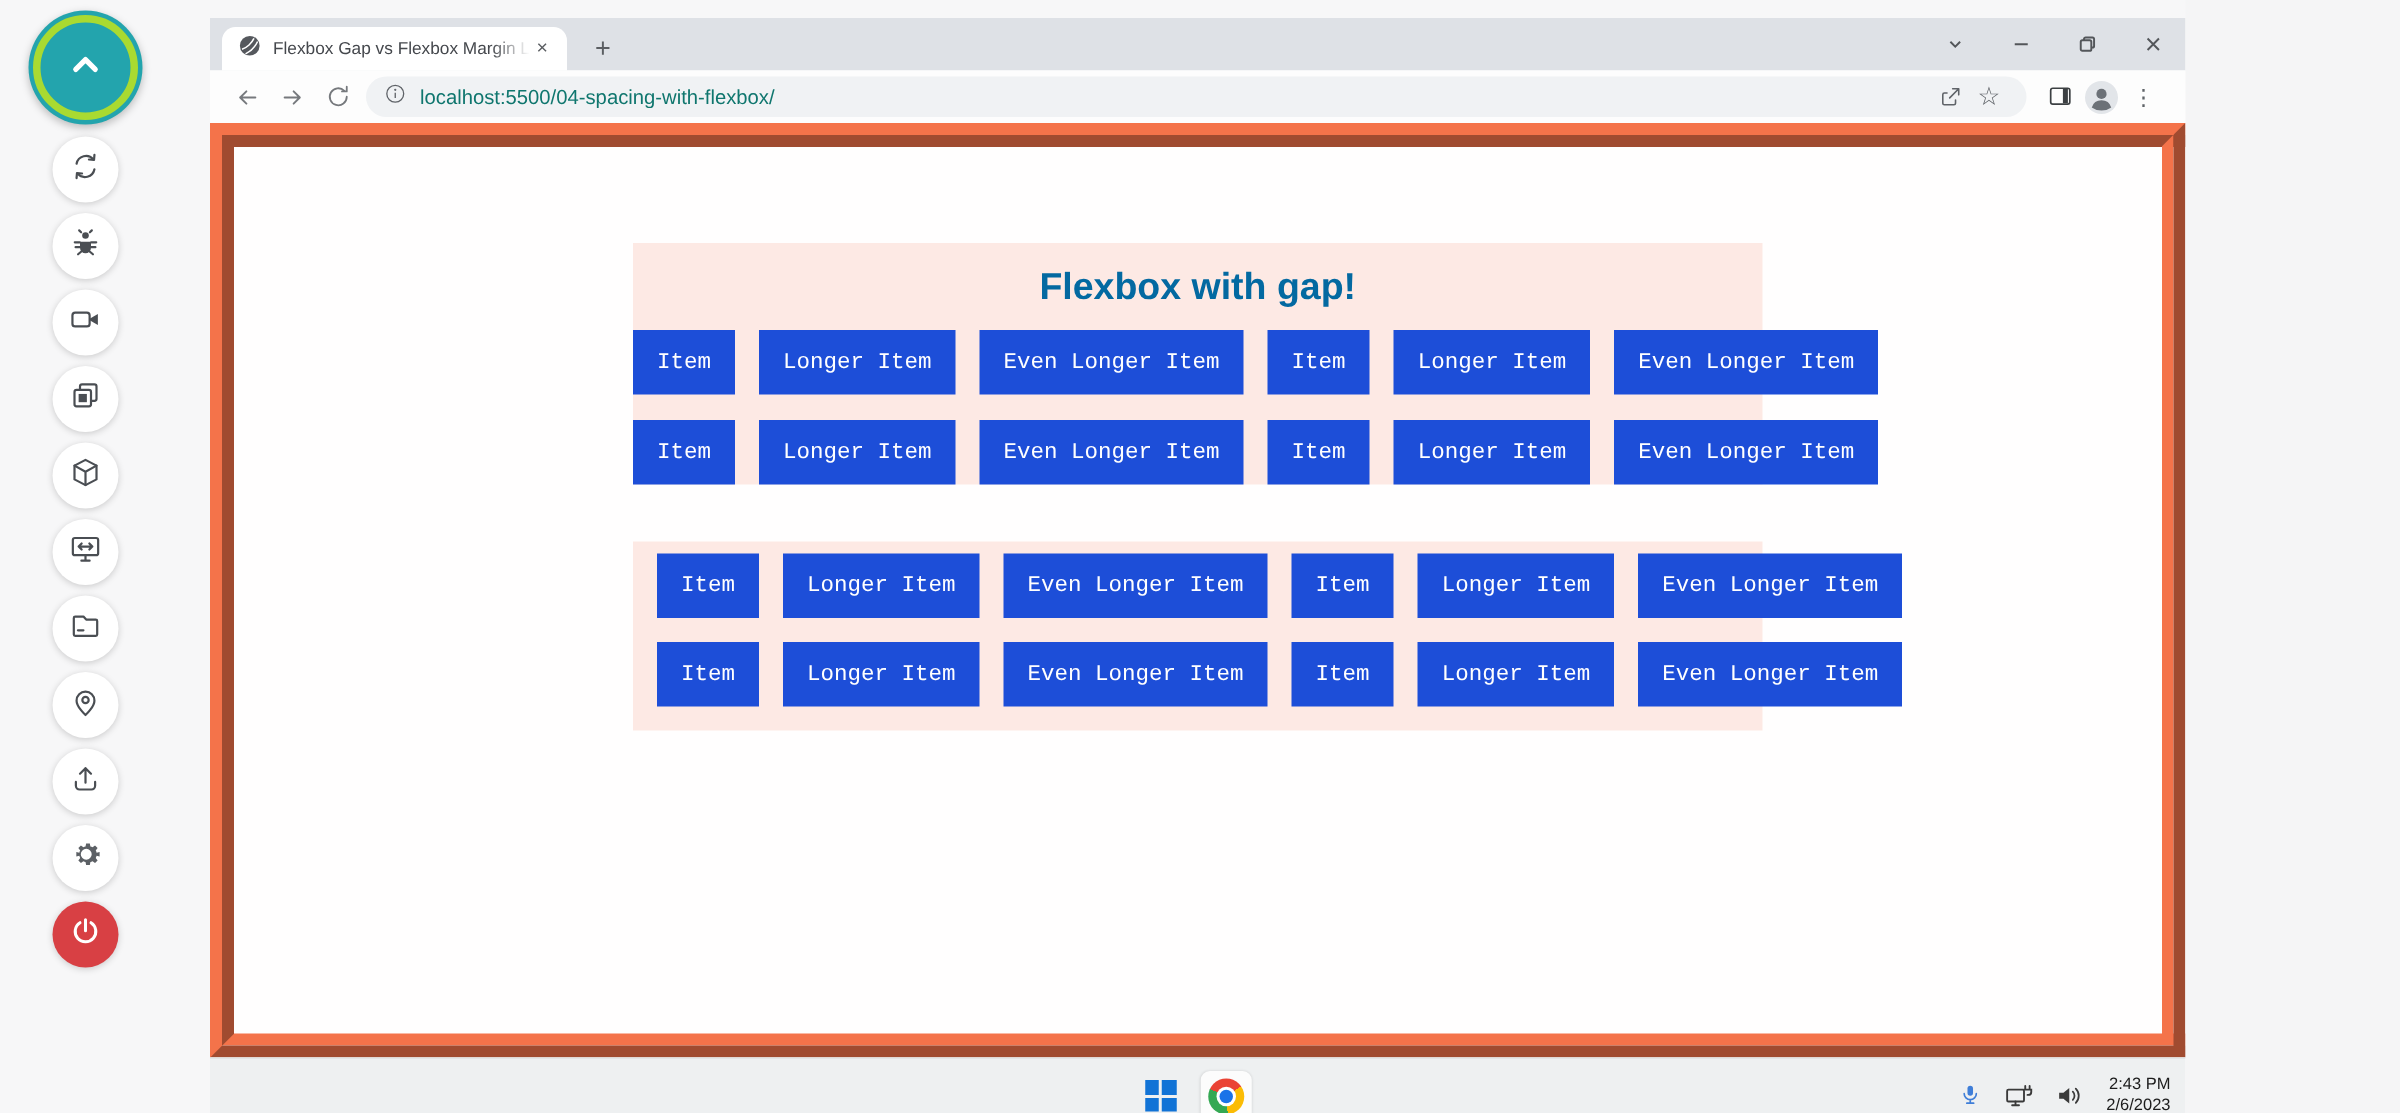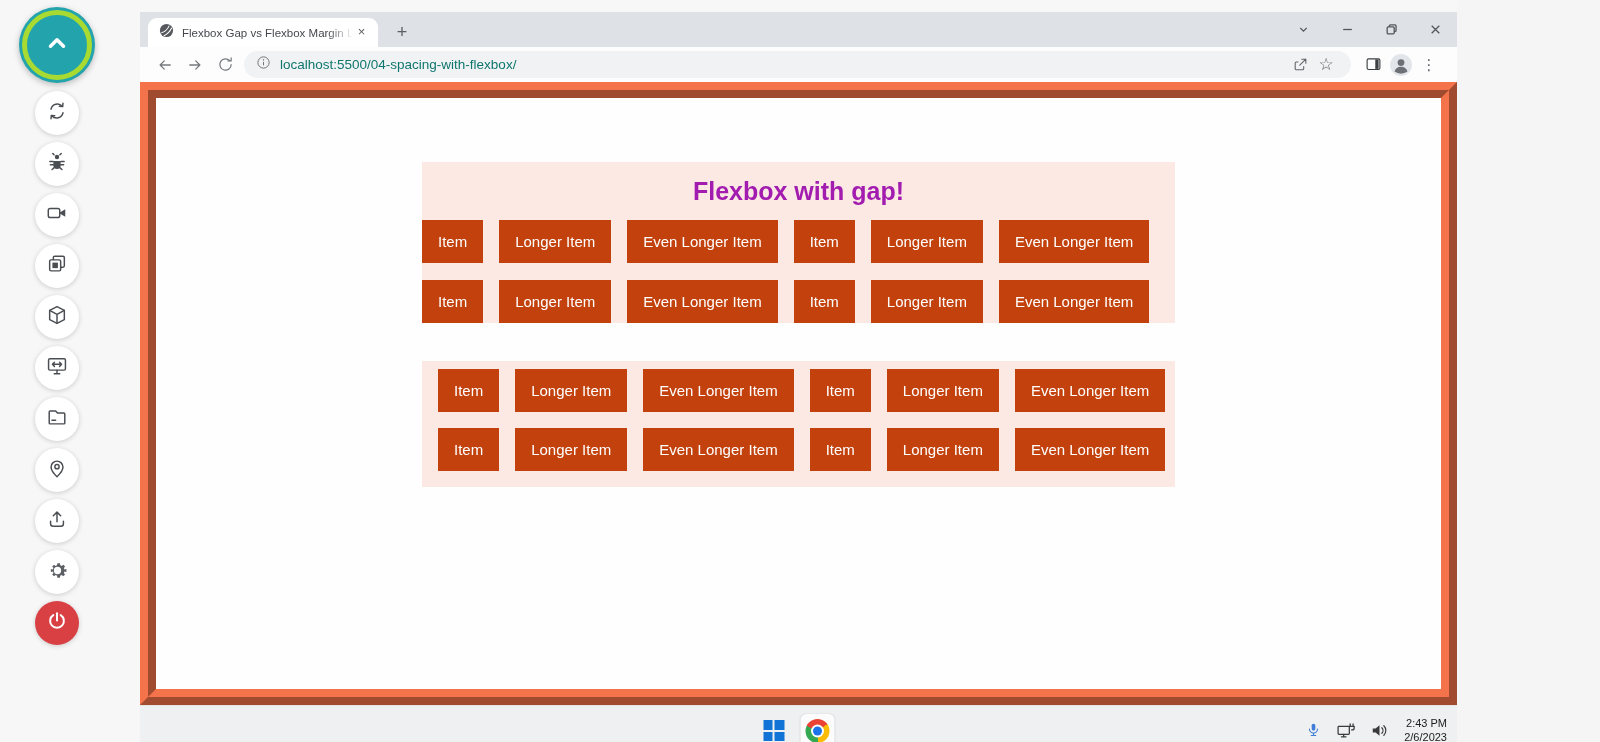--- a/index.html
+++ b/index.html
@@ -46,27 +46,27 @@
   .omni-ic svg { stroke:#5f6368; fill:none; stroke-width:1.5; stroke-linecap:round; stroke-linejoin:round; }
   .star-glyph { font-size:17px; color:#5f6368; }
   .chromebtn { width:28px; height:28px; display:flex; align-items:center; justify-content:center; }
   .kebab { font-size:15px; color:#5f6368; letter-spacing:0; }
 
   
   .viewport { position:absolute; left:0; top:70px; width:100%; height:623px; background:#ffffff; }
   .frame { width:100%; height:100%; border:16px ridge #f4734a; background:#fffefe; overflow:hidden; }
   .page-content { padding-top:64px; }
   .demo { width:753px; margin:0 auto 38px; background:#fde9e4; }
-  .demo h2 { font-size:25px; font-weight:bold; color:#a21caf; text-align:center; padding:15px 0 14px; }
+  .demo h2 { font-size:25px; font-weight:bold; color:#0369a1; text-align:center; padding:15px 0 14px; }
   .demo.margin-demo { padding:0 8px 8px; }
   .demo.margin-demo h2 { padding:20px 0 13px; }
   .flex-row { display:flex; }
   .gap-demo .flex-row { gap:16px; margin-bottom:17px; }
   .gap-demo .flex-row:last-child { margin-bottom:0; }
-  .item { background:#c2410c; color:#ffffff; font-size:15px; padding:13px 16px; white-space:nowrap; }
+  .item { background:#1d4ed8; color:#ffffff; font-size:15px; padding:13px 16px; white-space:nowrap;font-family:Liberation Mono, monospace; }
   .margin-demo .item { margin:8px; }
 
   
   .taskbar { position:absolute; left:0; top:693px; width:100%; height:49px; background:#eef0f1; border-top:1px solid #e3e5e6; }
   .tb-center { position:absolute; left:50%; top:0; height:49px; transform:translateX(-50%);
     display:flex; align-items:center; gap:16px; }
   .winlogo { width:21px; height:21px; display:grid; grid-template-columns:1fr 1fr; grid-template-rows:1fr 1fr; gap:2px; }
   .winlogo span { background:#1173d6; }
   .chrometile { position:relative; width:34px; height:34px; background:#fcfcfc; border-radius:6px;
     display:flex; align-items:center; justify-content:center; box-shadow:0 0 2px rgba(0,0,0,.12); }

